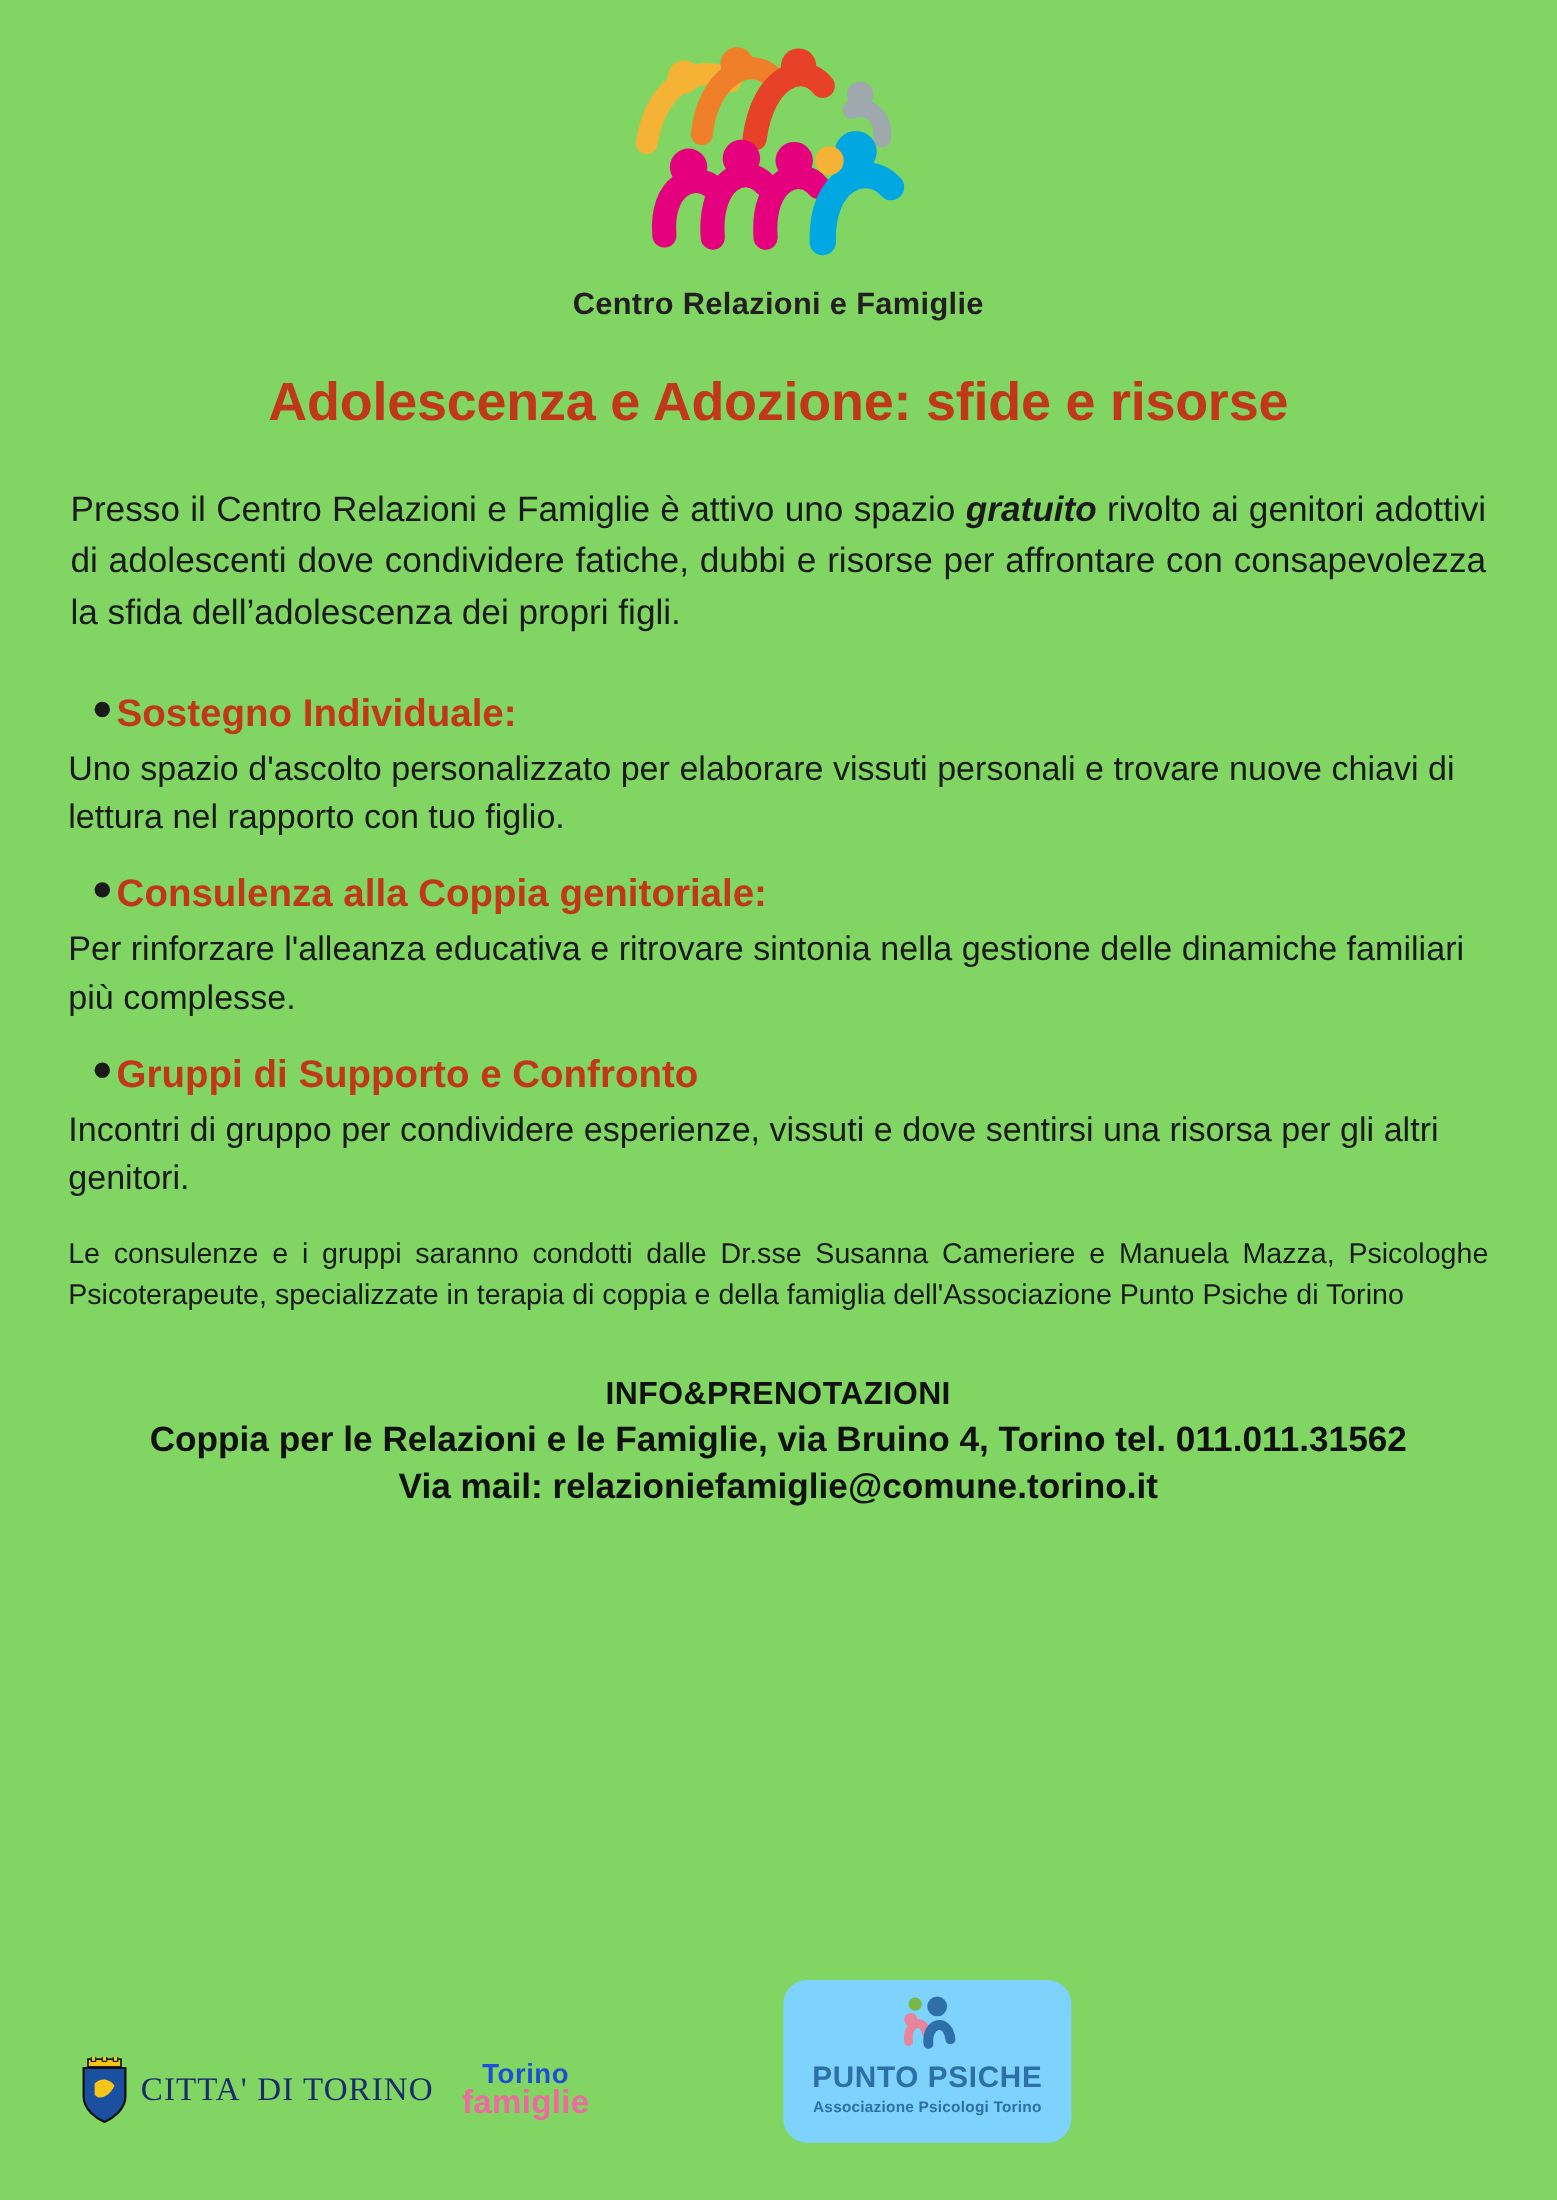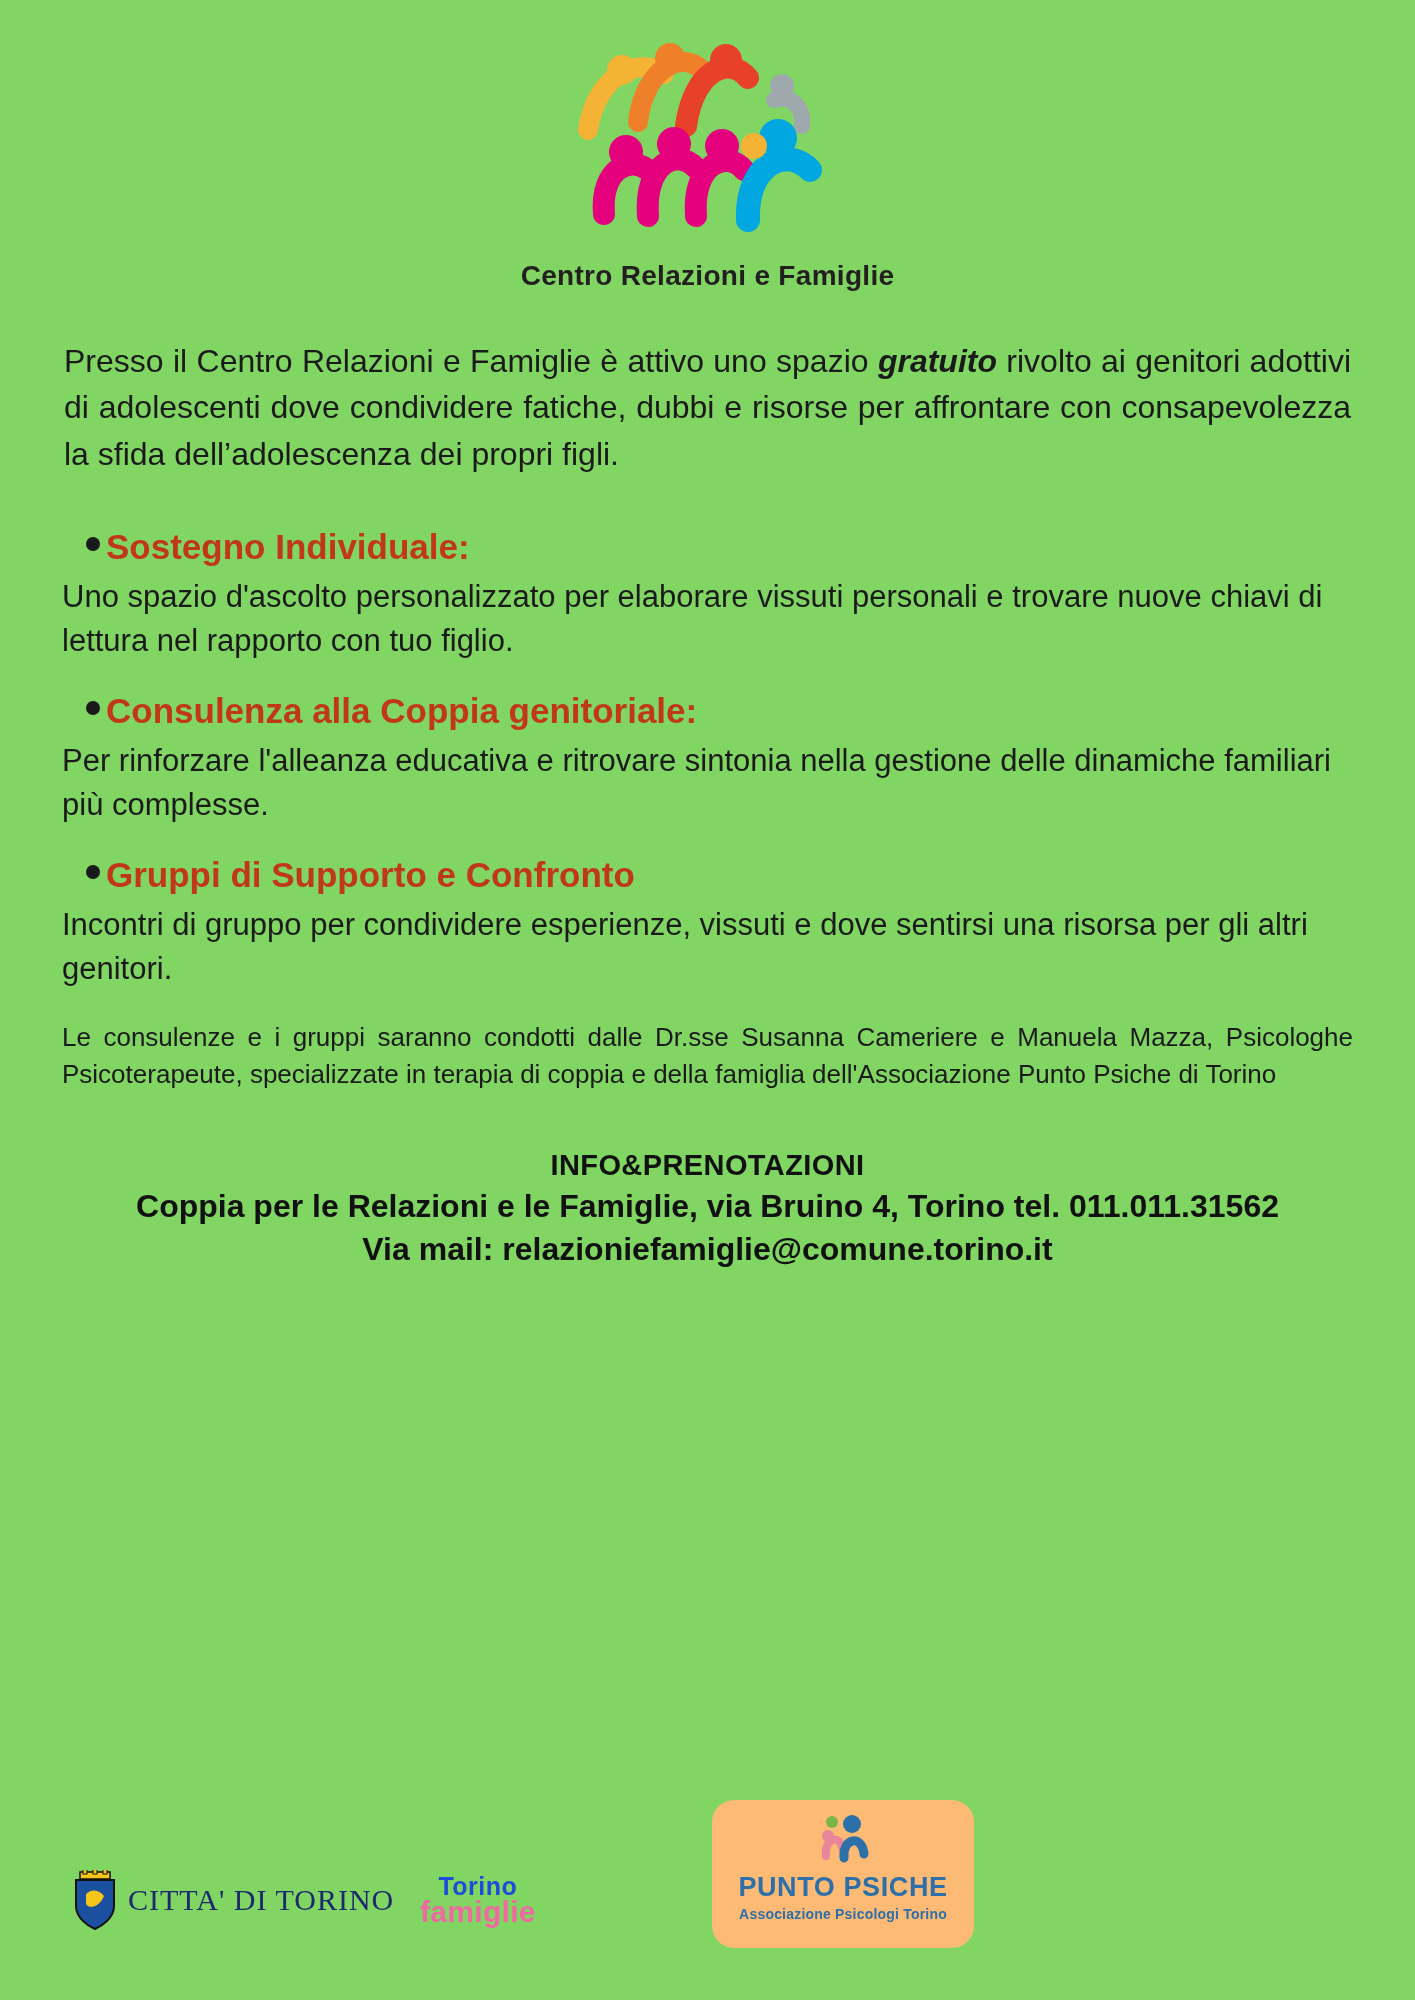--- a/index.html
+++ b/index.html
@@ -175,21 +175,21 @@
     font-weight: bold;
     color: #ee6aa0;
     letter-spacing: 0.3px;
   }
   .punto-psiche {
     position: absolute;
     left: 712px;
     bottom: 0;
     width: 262px;
     height: 148px;
-    background: #fdba74;
+    background: #7dd3fc;
     border-radius: 22px;
     text-align: center;
     padding-top: 12px;
     box-sizing: border-box;
   }
   .pp-name {
     font-size: 27px;
     font-weight: bold;
     color: #2d6fa8;
     letter-spacing: 0.6px;
@@ -226,20 +226,21 @@
       <path d="M170 186 C 168 128, 210 112, 232 136" fill="none" stroke="#00a7e1" stroke-width="24" stroke-linecap="round"></path>
       <circle cx="48" cy="118" r="17" fill="#e5007d"></circle>
       <circle cx="96" cy="110" r="17" fill="#e5007d"></circle>
       <circle cx="144" cy="112" r="17" fill="#e5007d"></circle>
       <circle cx="200" cy="104" r="19" fill="#00a7e1"></circle>
       <circle cx="176" cy="112" r="13" fill="#f5b335"></circle>
     </svg>
     <div class="crf-name">Centro Relazioni e Famiglie</div>
   </div>
 
+  <div class="title">Adolescenza e Adozione: sfide e risorse</div>
 
   <div class="intro">
     <span>Presso il Centro Relazioni e Famiglie è attivo uno spazio </span><b>gratuito</b><span> rivolto ai genitori adottivi di adolescenti dove condividere fatiche, dubbi e risorse per affrontare con consapevolezza la sfida dell’adolescenza dei propri figli.</span>
   </div>
 
   <div class="sections">
 
     <div class="section">
       <div class="sec-head">
         <span class="bullet"></span>

